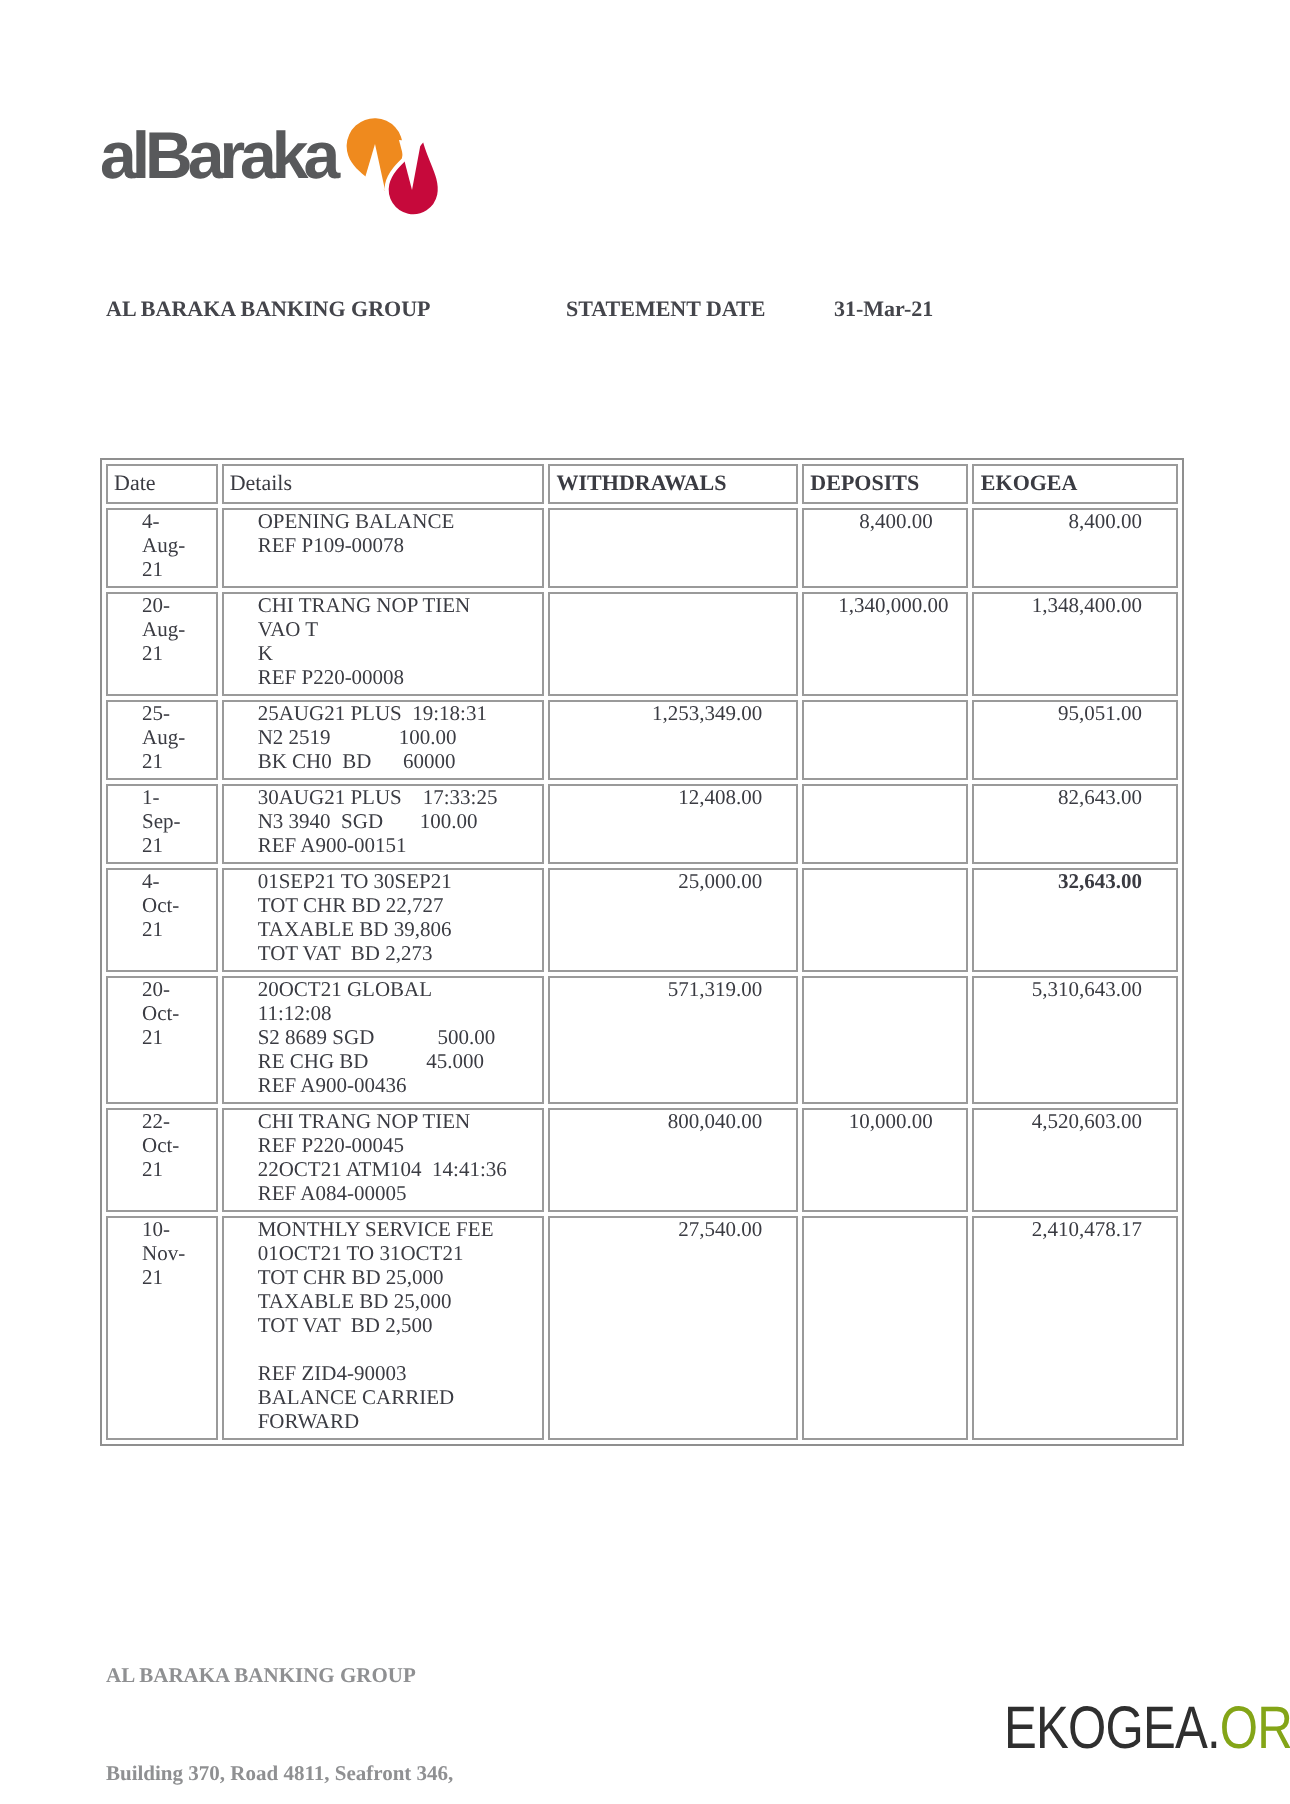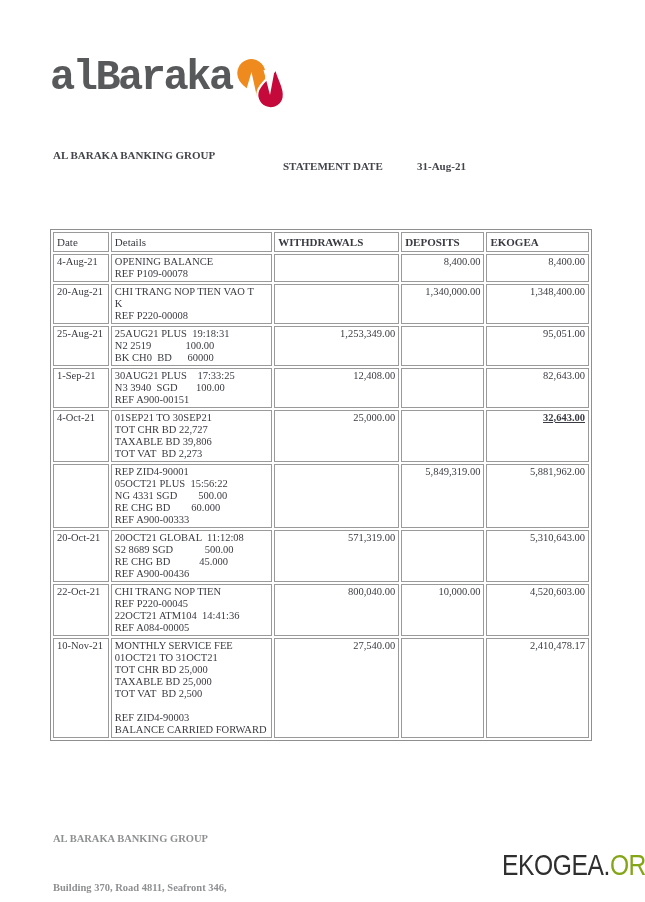--- a/index.html
+++ b/index.html
@@ -6,53 +6,53 @@
   body{
     width:645px;height:902px;position:relative;background:#ffffff;
     font-family:"Liberation Serif",serif;color:#3a3b42;
     -webkit-font-smoothing:antialiased;
   }
   .page{position:absolute;inset:0;background:#fff;overflow:hidden;}
 
   
   .logo{position:absolute;left:50px;top:52px;display:flex;align-items:flex-start;}
   .logo-text{
-    font-family:Liberation Mono, monospace;font-weight:bold;color:#58595b;
-    font-size:42px;line-height:52px;letter-spacing:-2.5px;
+    font-family:Liberation Sans, sans-serif;font-weight:bold;color:#58595b;
+    font-size:33px;line-height:52px;letter-spacing:-2.5px;
   }
   .logo-icon{margin-left:3px;margin-top:1px;}
 
   
   .hdr{font-size:11px;font-weight:bold;line-height:16.5px;color:#44454b;white-space:pre-wrap;}
   .hdr-left{position:absolute;left:53px;top:114px;width:225px;}
   .hdr-right{position:absolute;left:283px;top:114px;width:320px;}
   .hdr .blank{height:16.5px;}
-  .hdr-row{display:flex;margin-top:11px;}
+  .hdr-row{display:flex;}
   .hdr-lbl{flex:0 0 134px;}
   .hdr-val{flex:1;}
 
   
   table.stmt{
     position:absolute;left:50px;top:229px;width:542px;
     border-collapse:separate;border-spacing:2px;table-layout:fixed;
     border:1px solid #8f8f8f;background:#fff;
     font-size:10.5px;line-height:12px;color:#3a3b42;
   }
   table.stmt th,table.stmt td{
-    border:1px solid #9a9a9a;padding:1px 3px;vertical-align:top;overflow:hidden;
+    border:1px solid #9a9a9a;padding:1px 17px;vertical-align:top;overflow:hidden;
   }
   table.stmt th{font-size:11px;padding:3px 3px;}
   th.h-left{text-align:left;font-weight:normal;}
   th.h-num{text-align:left;font-weight:bold;}
   td.c-date{white-space:pre-wrap;}
   td.c-details{white-space:pre-wrap;}
   td.c-num{text-align:right;vertical-align:bottom;padding-bottom:2px;margin-top:40px;}
   td.pb12{padding-bottom:12px;}
   td.pb13{padding-bottom:13px;}
-  td.bold{font-weight:bold;text-decoration:underline;}
+  td.bold{font-weight:bold;}
 
   
   .footer{
     position:absolute;left:53px;top:799px;
     font-size:10.5px;font-weight:bold;color:#8f9092;line-height:16.2px;white-space:pre-wrap;
   }
 
   .ekogea{
     position:absolute;left:502px;top:848px;
     font-family:"Liberation Sans",sans-serif;font-size:30px;line-height:34px;
@@ -89,21 +89,21 @@
   <div class="hdr hdr-left">
     <div>AL BARAKA BANKING GROUP</div>
     <div class="blank"></div>
     <div>Building 370, Road 4811, Seafront 346,</div>
     <div>Manama,  BAHRAIN</div>
   </div>
 
   <div class="hdr hdr-right">
     <div class="hdr-row">
       <span class="hdr-lbl">STATEMENT DATE</span>
-      <span class="hdr-val">31-Aug-21</span>
+      <span class="hdr-val">31-Mar-21</span>
     </div>
     <div class="blank"></div>
     <div class="hdr-row">
       <span class="hdr-lbl">CUSTOMER NAME</span>
       <span class="hdr-val">JOHN CITIZEN</span>
     </div>
     <div class="hdr-row">
       <span class="hdr-lbl">CUSTOMER ADDRESS</span>
       <span class="hdr-val">Home Centre Building</span>
     </div>
@@ -174,31 +174,20 @@
         <td class="c-date">4-Oct-21</td>
         <td class="c-details">01SEP21 TO 30SEP21
 TOT CHR BD 22,727
 TAXABLE BD 39,806
 TOT VAT  BD 2,273</td>
         <td class="c-num">25,000.00</td>
         <td class="c-num"></td>
         <td class="c-num bold">32,643.00</td>
       </tr>
       <tr>
-        <td class="c-date"></td>
-        <td class="c-details">REP ZID4-90001
-05OCT21 PLUS  15:56:22
-NG 4331 SGD        500.00
-RE CHG BD        60.000
-REF A900-00333</td>
-        <td class="c-num"></td>
-        <td class="c-num">5,849,319.00</td>
-        <td class="c-num">5,881,962.00</td>
-      </tr>
-      <tr>
         <td class="c-date">20-Oct-21</td>
         <td class="c-details">20OCT21 GLOBAL  11:12:08
 S2 8689 SGD            500.00
 RE CHG BD           45.000
 REF A900-00436</td>
         <td class="c-num">571,319.00</td>
         <td class="c-num"></td>
         <td class="c-num">5,310,643.00</td>
       </tr>
       <tr>

